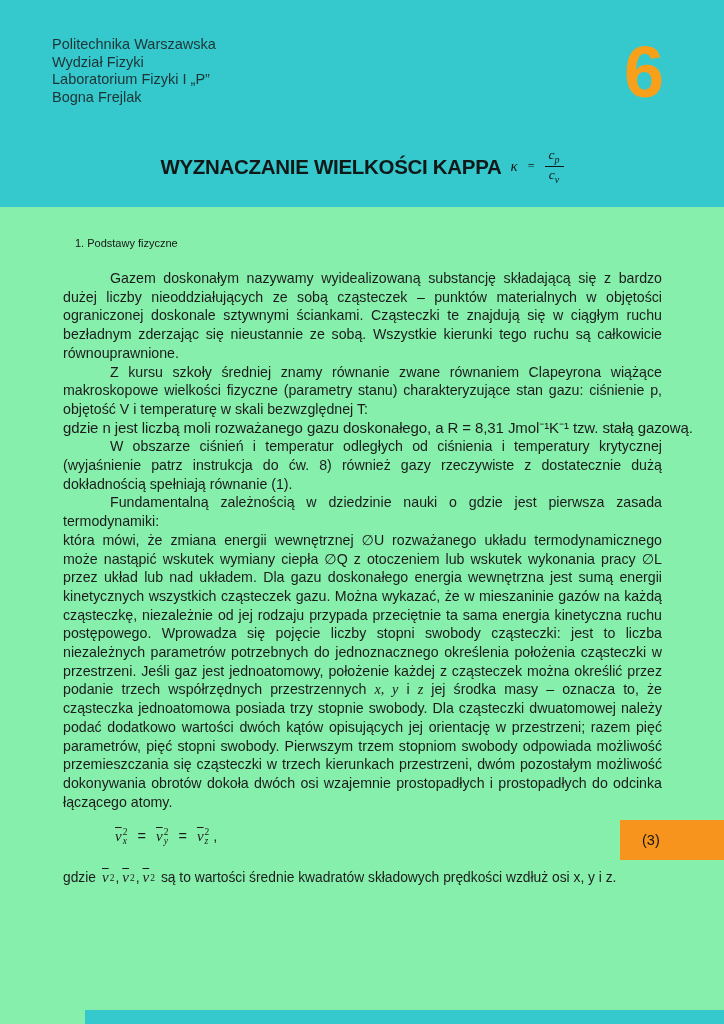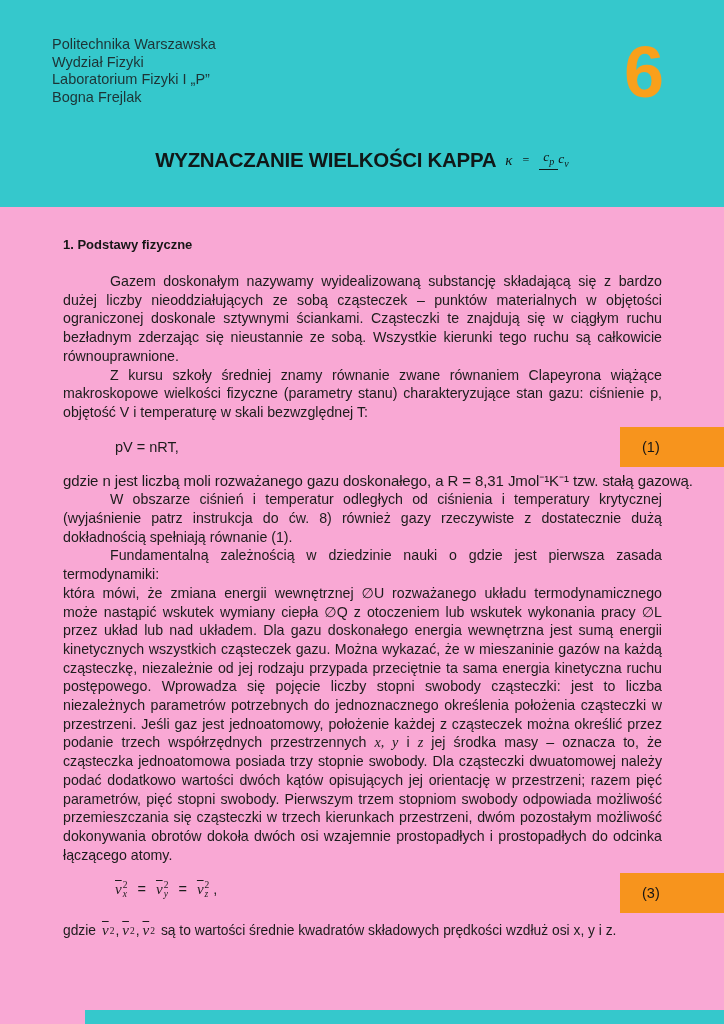--- a/index.html
+++ b/index.html
@@ -1,42 +1,42 @@
 <!DOCTYPE html>
 <html><head>
 <meta charset="utf-8">
 <style>
   html,body{margin:0;padding:0;background:#e8e8e8;}
   .page{
-    position:relative;width:724px;height:1024px;background:#f9a8d4;
+    position:relative;width:724px;height:1024px;background:#86efac;
     font-family:"Liberation Sans",sans-serif;color:#1c1c1c;overflow:hidden;
     margin:0 auto;
   }
   
   .band{position:absolute;top:0;left:0;right:0;height:207px;background:#35c8cc;}
   .inst{position:absolute;left:52px;top:36px;font-size:14.5px;line-height:17.5px;color:#1d3436;}
   .badge{
     position:absolute;right:60px;top:36px;font-size:72px;line-height:1;
     font-weight:bold;color:#f9a01b;
   }
   .doc-title{
     position:absolute;left:0;right:0;top:148px;
     display:flex;justify-content:center;align-items:center;gap:9px;color:#101818;
   }
   .doc-title .ttl{font-size:20.5px;font-weight:bold;letter-spacing:-0.3px;}
   .mathfont{font-family:"Liberation Serif",serif;font-style:italic;}
   .klhs{font-size:15px;}
   .keq{font-size:12px;font-style:normal;font-family:"Liberation Serif",serif;margin:0 1px;}
-  .kfrac{display:inline-flex;flex-direction:row;align-items:center;line-height:1.05;font-size:13.5px;}
+  .kfrac{display:inline-flex;flex-direction:column;align-items:center;line-height:1.05;font-size:13.5px;}
   .kfrac .num{border-bottom:1.3px solid #101818;padding:0 4px 1px 4px;}
   .kfrac .den{padding-top:1px;}
   .msub{font-size:10px;vertical-align:sub;}
   
   .content{position:absolute;left:63px;right:62px;top:207px;padding-top:30px;}
-  h2.sec{font-size:13px;font-weight:bold;margin:0 0 20px 0;color:#161616;}
+  h2.sec{font-size:11px;font-weight:normal;margin:0 0 20px 12px;color:#161616;}
   p.body{margin:0;font-size:14.2px;line-height:18.7px;text-align:justify;}
   p.indent{text-indent:47px;}
   p.nowrap{white-space:nowrap;font-size:15px;letter-spacing:-0.1px;text-align:left;}
   .rb{font-weight:normal;}
   .ri{font-family:"Liberation Serif",serif;font-style:italic;}
   
   .eqrow{position:relative;margin:17px 0;padding-left:52px;font-size:14.5px;}
   .eqtag{
     position:absolute;right:-62px;top:-12px;width:104px;height:40px;background:#f7941d;
     color:#151515;display:flex;align-items:center;padding-left:22px;box-sizing:border-box;
@@ -79,26 +79,20 @@
     </div>
   </div>
 
   <div class="content">
     <h2 class="sec">1. Podstawy fizyczne</h2>
 
     <p class="body indent"><span class="rb">Gazem doskonałym</span><span> nazywamy wyidealizowaną substancję składającą się z bardzo dużej liczby nieoddziałujących ze sobą cząsteczek – punktów materialnych w objętości ograniczonej doskonale sztywnymi ściankami. Cząsteczki te znajdują się w ciągłym ruchu bezładnym zderzając się nieustannie ze sobą. Wszystkie kierunki tego ruchu są całkowicie równouprawnione.</span></p>
 
     <p class="body indent"><span>Z kursu szkoły średniej znamy równanie zwane </span><span class="rb">równaniem Clapeyrona</span><span> wiążące makroskopowe wielkości fizyczne (parametry stanu) charakteryzujące stan gazu: ciśnienie p, objętość V i temperaturę w skali bezwzględnej T:</span></p>
 
-    <div class="eqrow">
-      <span>pV = nRT,</span>
-      <div class="eqtag">
-        <span>(1)</span>
-      </div>
-    </div>
 
     <p class="body nowrap">gdzie n jest liczbą moli rozważanego gazu doskonałego, a R = 8,31 Jmol⁻¹K⁻¹ tzw. stałą gazową.</p>
 
     <p class="body indent">W obszarze ciśnień i temperatur odległych od ciśnienia i temperatury krytycznej (wyjaśnienie patrz instrukcja do ćw. 8) również gazy rzeczywiste z dostatecznie dużą dokładnością spełniają równanie (1).</p>
 
     <p class="body indent"><span>Fundamentalną zależnością w dziedzinie nauki o gdzie jest </span><span class="rb">pierwsza zasada termodynamiki</span><span>:</span></p>
 
 
     <p class="body"><span>która mówi, że zmiana energii wewnętrznej ∅U rozważanego układu termodynamicznego może nastąpić wskutek wymiany ciepła ∅Q z otoczeniem lub wskutek wykonania pracy ∅L przez układ lub nad układem. Dla gazu doskonałego energia wewnętrzna jest sumą energii kinetycznych wszystkich cząsteczek gazu. Można wykazać, że w mieszaninie gazów na każdą cząsteczkę, niezależnie od jej rodzaju przypada przeciętnie ta sama energia kinetyczna ruchu postępowego. Wprowadza się pojęcie liczby </span><span class="rb">stopni swobody</span><span> cząsteczki: jest to liczba niezależnych parametrów potrzebnych do jednoznacznego określenia położenia cząsteczki w przestrzeni. Jeśli gaz jest jednoatomowy, położenie każdej z cząsteczek można określić przez podanie trzech współrzędnych przestrzennych </span><span class="ri">x, y</span><span> i </span><span class="ri">z</span><span> jej środka masy – oznacza to, że cząsteczka jednoatomowa posiada trzy stopnie swobody. Dla cząsteczki dwuatomowej należy podać dodatkowo wartości dwóch kątów opisujących jej orientację w przestrzeni; razem pięć parametrów, pięć stopni swobody. Pierwszym trzem stopniom swobody odpowiada możliwość przemieszczania się cząsteczki w trzech kierunkach przestrzeni, dwóm pozostałym możliwość dokonywania obrotów dokoła dwóch osi wzajemnie prostopadłych i prostopadłych do odcinka łączącego atomy.</span></p>
 

